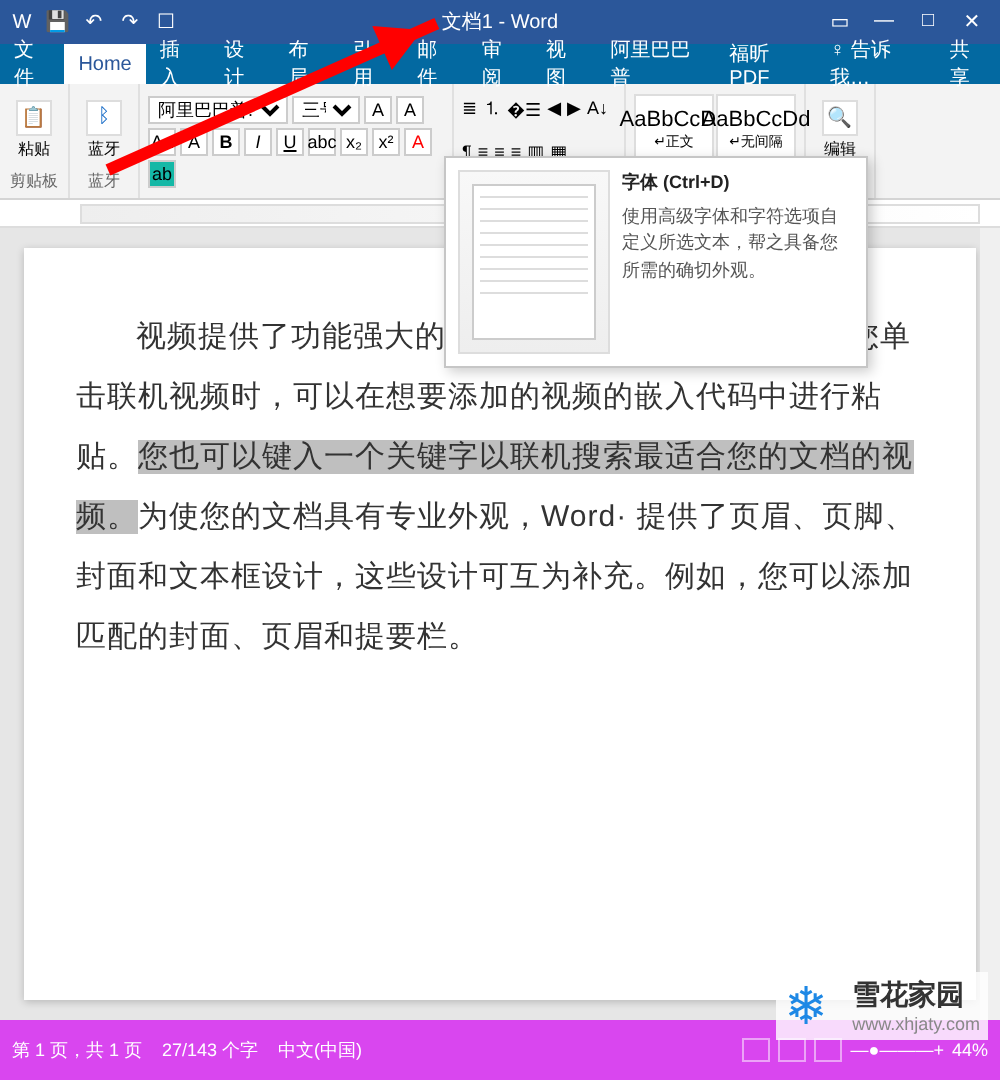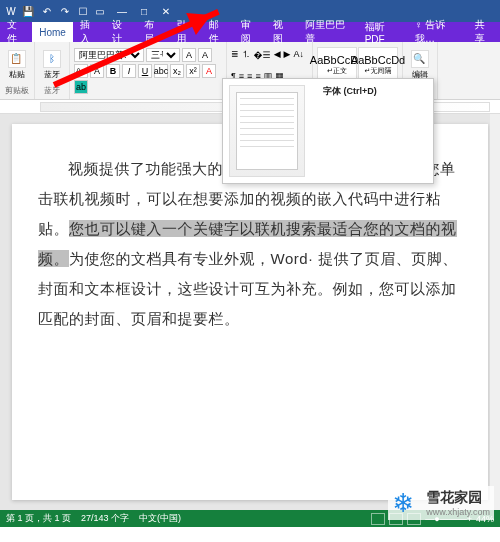--- a/index.html
+++ b/index.html
@@ -3,41 +3,41 @@
 <meta charset="utf-8">
 <style>
 *{margin:0;padding:0;box-sizing:border-box;font-family:"Microsoft YaHei",SimSun,sans-serif}
 body{width:500px;height:542px;background:#fff;overflow:hidden;position:relative}
 .titlebar{background:#2b579a;color:#fff;height:22px;display:flex;align-items:center;font-size:10px;padding:0 4px}
 .titlebar .qat{display:flex;gap:4px;align-items:center}
 .titlebar .qat span{width:14px;height:14px;display:flex;align-items:center;justify-content:center}
 .titlebar .title{flex:1;text-align:center}
 .titlebar .winctl{display:flex;gap:2px}
 .titlebar .winctl span{width:20px;text-align:center}
-.menubar{background:#6d28d9;color:#fff;height:20px;display:flex;font-size:10px;align-items:flex-end}
+.menubar{background:#0369a1;color:#fff;height:20px;display:flex;font-size:10px;align-items:flex-end}
 .menubar .tab{padding:0 7px;height:20px;display:flex;align-items:center}
 .menubar .tab.active{background:#fff;color:#2b579a}
 .ribbon{background:#f3f3f3;border-bottom:1px solid #d4d4d4;height:58px;display:flex;font-size:9px}
 .group{border-right:1px solid #e0e0e0;padding:2px 4px;display:flex;flex-direction:column;position:relative}
 .group-content{flex:1;display:flex;align-items:center;gap:2px}
 .group-label{text-align:center;color:#666;font-size:8px;height:12px;position:relative}
 .group-launcher{position:absolute;right:2px;bottom:1px;width:10px;height:10px;border:1px solid #aaa;font-size:7px;display:flex;align-items:center;justify-content:center;cursor:pointer;background:#fff}
 .big-btn{display:flex;flex-direction:column;align-items:center;gap:1px;padding:2px;width:26px}
 .big-btn .icon{width:18px;height:18px;border:1px solid #ddd;background:#fff;display:flex;align-items:center;justify-content:center;font-size:10px}
 .big-btn .lbl{font-size:8px}
 .ruler-area{background:#fff;height:14px;border-bottom:1px solid #ddd;position:relative}
 .ruler{position:absolute;left:40px;right:10px;top:2px;height:10px;background:linear-gradient(90deg,#eee,#fff);border:1px solid #ddd}
 .document{background:#e6e6e6;height:396px;padding:10px 12px;overflow:hidden;position:relative}
 .page{background:#fff;box-shadow:0 1px 4px rgba(0,0,0,0.2);padding:30px 26px;min-height:376px;font-size:15px;line-height:2;color:#333;letter-spacing:0.5px}
 .page .indent{display:inline-block;width:2em}
 .hl{background:#bfbfbf}
-.statusbar{background:#15803d;color:#fff;height:17px;display:flex;align-items:center;font-size:9px;padding:0 6px;gap:10px}
+.statusbar{background:#d946ef;color:#fff;height:30px;display:flex;align-items:center;font-size:9px;padding:0 6px;gap:10px}
 .statusbar .right{margin-left:auto;display:flex;gap:4px;align-items:center}
 .statusbar .view-btn{width:14px;height:12px;border:1px solid rgba(255,255,255,0.5)}
-.tooltip{position:absolute;left:222px;top:78px;width:212px;background:#fff;border:1px solid #c6c6c6;box-shadow:2px 2px 6px rgba(0,0,0,0.2);font-size:9px;padding:6px;z-index:5;display:flex;gap:18px}
+.tooltip{position:absolute;left:222px;top:78px;width:212px;background:#fff;border:1px solid #c6c6c6;box-shadow:2px 2px 6px rgba(0,0,0,0.2);font-size:9px;padding:6px;z-index:5;display:flex;gap:6px}
 .tooltip .timg{width:76px;height:92px;border:1px solid #ddd;background:linear-gradient(#f8f8f8,#eee);position:relative}
 .tooltip .timg::before{content:"";position:absolute;inset:6px;border:1px solid #ccc;background:#fff}
 .tooltip .timg::after{content:"";position:absolute;left:10px;top:12px;right:10px;height:50px;background:repeating-linear-gradient(#ddd 0 1px,transparent 1px 6px)}
 .tooltip .ttxt{flex:1;color:#555;line-height:1.5}
 .tooltip .tt-title{font-weight:bold;color:#222;margin-bottom:3px}
 .arrow{position:absolute;left:54px;top:82px;width:180px;height:6px;background:#ff0000;transform:rotate(-24deg);transform-origin:left center;z-index:6}
 .arrow::after{content:"";position:absolute;right:-4px;top:-9px;border:12px solid transparent;border-left:22px solid #ff0000}
 .font-row{display:flex;gap:2px;align-items:center;flex-wrap:wrap;width:148px}
 .font-row select,.font-row .fbtn{font-size:9px;height:14px;border:1px solid #ccc;background:#fff}
 .font-row .fbtn{width:14px;display:inline-flex;align-items:center;justify-content:center}
@@ -54,20 +54,21 @@
 <body>
 
 <div class="titlebar">
   <div class="qat">
     <span>W</span>
     <span>💾</span>
     <span>↶</span>
     <span>↷</span>
     <span>☐</span>
   </div>
+  <div class="title">文档1 - Word</div>
   <div class="winctl">
     <span>▭</span>
     <span>—</span>
     <span>□</span>
     <span>✕</span>
   </div>
 </div>
 
 <div class="menubar">
   <div class="tab">文件</div>
@@ -181,20 +182,21 @@
   <div class="scrollbar-v"></div>
   <div class="page">
     <p><span class="indent"></span><span>视频提供了功能强大的方法帮助您证明您的观点。当您单击联机视频时，可以在想要添加的视频的嵌入代码中进行粘贴。</span><span class="hl">您也可以键入一个关键字以联机搜索最适合您的文档的视频。</span><span>为使您的文档具有专业外观，Word· 提供了页眉、页脚、封面和文本框设计，这些设计可互为补充。例如，您可以添加匹配的封面、页眉和提要栏。</span></p>
   </div>
 </div>
 
 <div class="tooltip">
   <div class="timg"></div>
   <div class="ttxt">
     <div class="tt-title">字体 (Ctrl+D)</div>
+    <div>使用高级字体和字符选项自定义所选文本，帮之具备您所需的确切外观。</div>
   </div>
 </div>
 
 <div class="arrow"></div>
 
 <div class="statusbar">
   <span>第 1 页，共 1 页</span>
   <span>27/143 个字</span>
   <span>中文(中国)</span>
   <div class="right">

